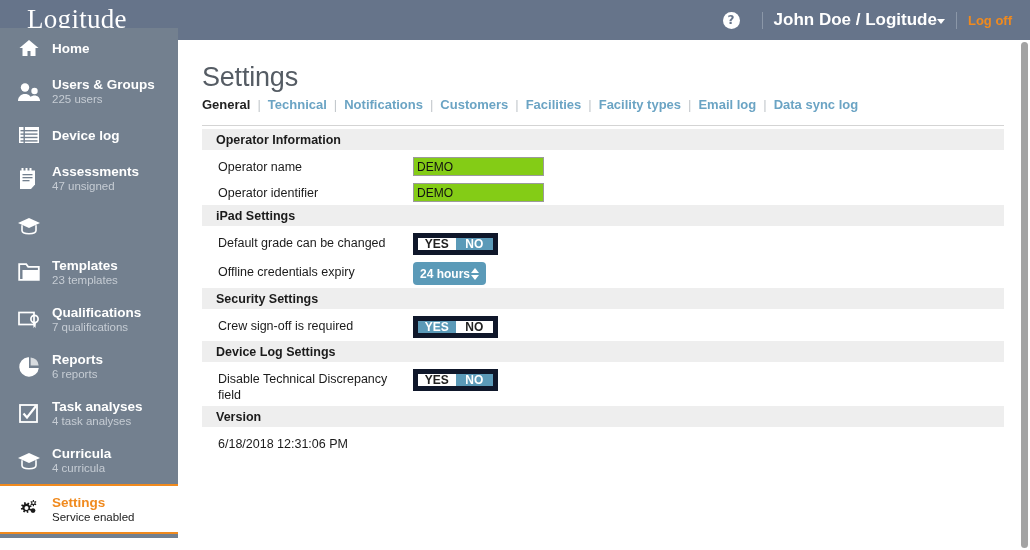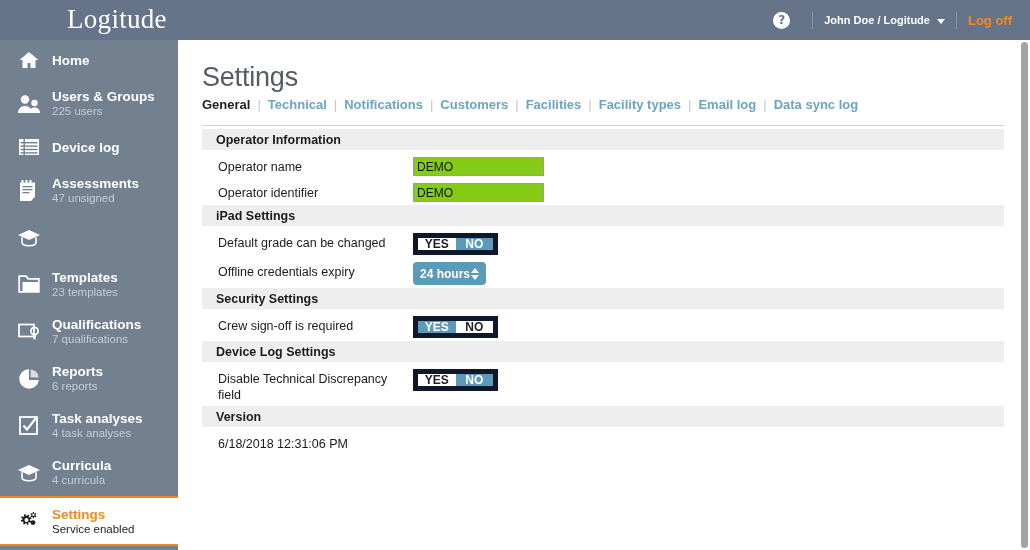--- a/index.html
+++ b/index.html
@@ -19,52 +19,51 @@
     display: flex; align-items: center; justify-content: space-between;
   }
   .logo {
     color: #ffffff;
     font-family: "Liberation Serif", serif;
     font-size: 27px;
     letter-spacing: .3px;
     padding-left: 27px;
     line-height: 1;
     margin-top: -2px;
-    margin-left: 40px;
   }
   .topright {
     display: flex; align-items: center; gap: 0px; padding-right: 18px;
     height: 100%;
   }
   .help-icon {
     width: 17px; height: 17px; border-radius: 50%;
     background: #ffffff; color: #66748a;
     font-size: 12px; font-weight: bold;
     display: flex; align-items: center; justify-content: center;
     font-family: "DejaVu Sans", sans-serif;
     margin-right: 11px;
   }
   .vdiv { width: 1px; height: 17px; background: #8b97a8; margin: 0 11px; }
   .user-menu {
-    color: #ffffff; font-size: 11px; font-weight: bold;
-    display: flex; align-items: center; gap: 7px;
+    color: #ffffff; font-size: 17px; font-weight: bold;
+    display: flex; align-items: center; 
     white-space: nowrap;
   }
   .caret-down {
     width: 0; height: 0;
     border-left: 4.5px solid transparent;
     border-right: 4.5px solid transparent;
     border-top: 5px solid #ffffff;
     margin-top: 2px;
   }
   .logoff { color: #f08a1e; font-size: 13px; font-weight: bold; white-space: nowrap; }
 
   
   .sidebar {
-    position: absolute; left: 0; top: 40px; width: 178px; height: 510px;
+    position: absolute; left: 0; top: 28px; width: 178px; height: 510px;
     background: #73808f;
   }
   .nav-item {
     display: flex; align-items: center;
     height: 40px;
     padding-left: 14px;
     position: relative;
   }
   .nav-item.tall { height: 47px; }
   .nav-icon {

